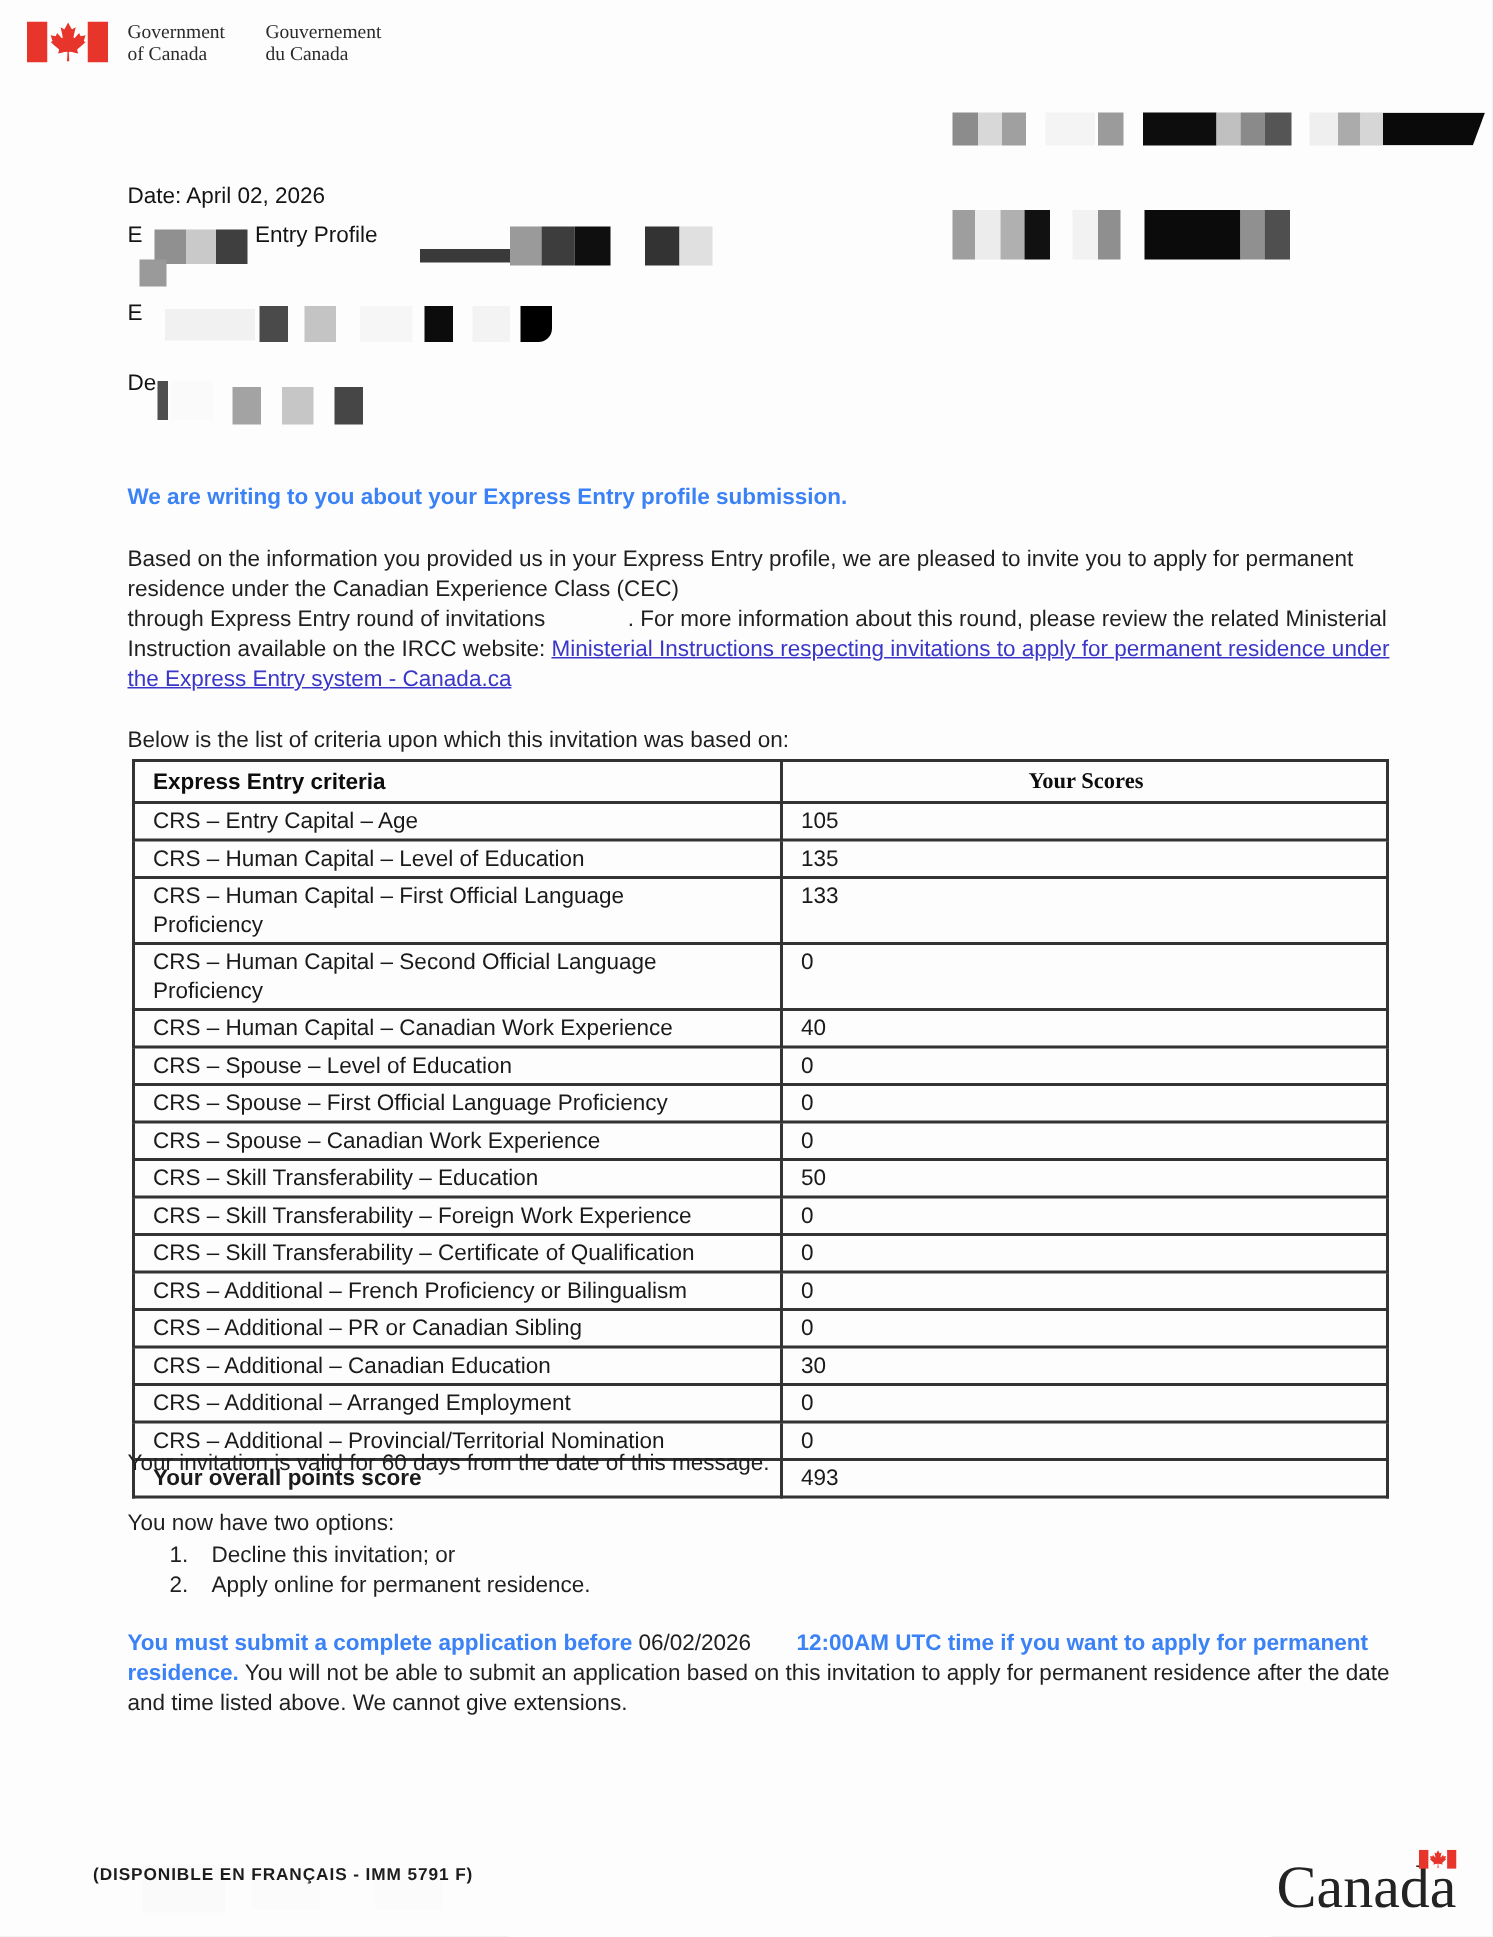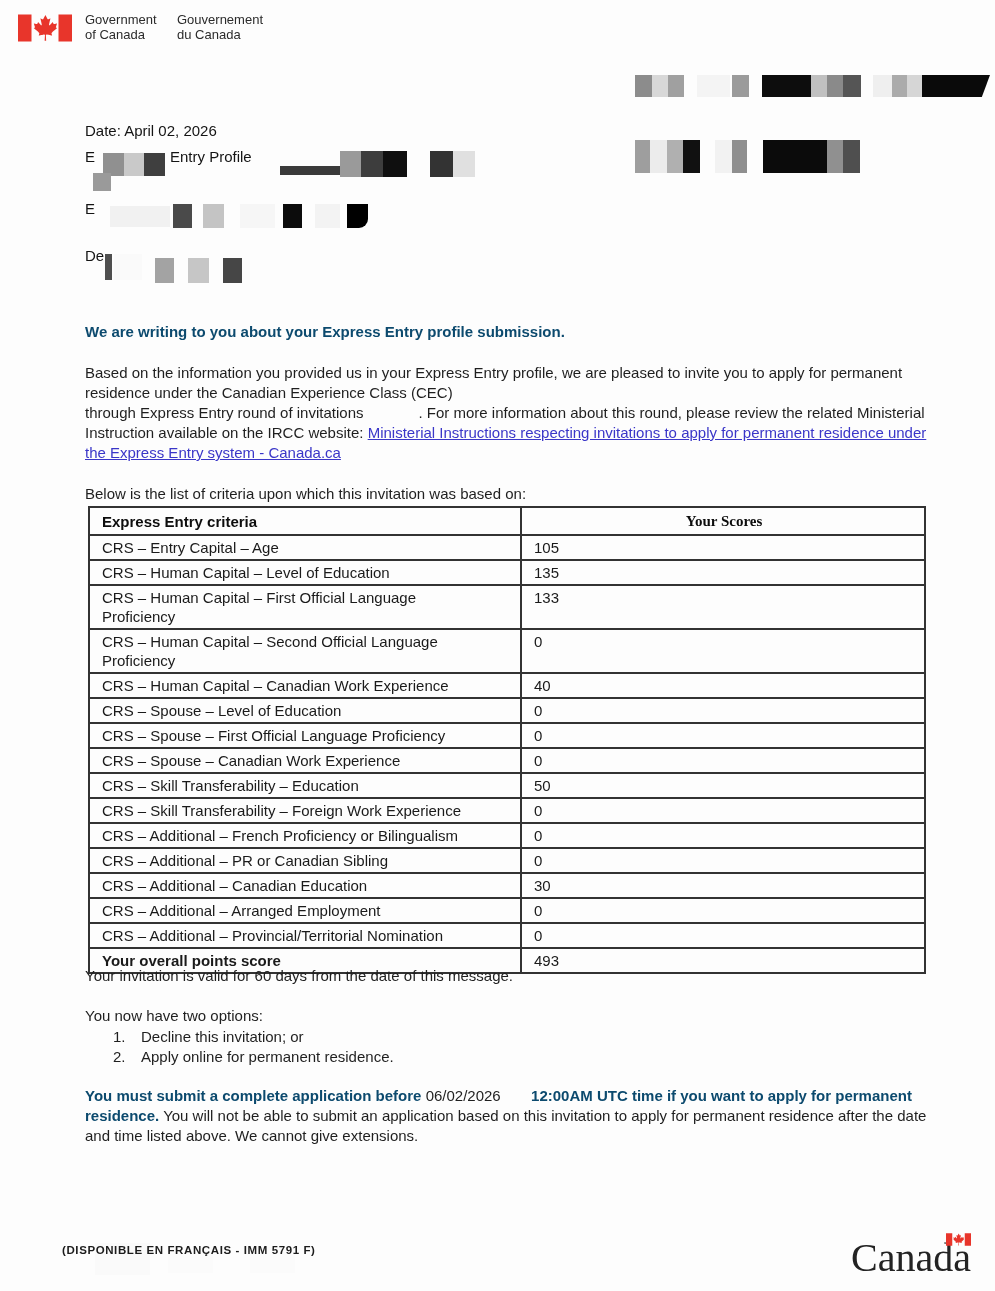--- a/index.html
+++ b/index.html
@@ -6,32 +6,32 @@
   .page {
     position: relative;
     width: 995px; height: 1291px;
     margin: 0 auto;
     background: #fdfdfd;
     font-family: "Liberation Sans", sans-serif;
     color: #1f1f1f;
     overflow: hidden;
   }
   
-  .fip-header { position:absolute; top:10px; left:18px; display:flex; align-items:center; }
+  .fip-header { position:absolute; top:10px; left:18px; display:flex; align-items:flex-end;font-family:Liberation Serif, serif; }
   .fip-flag { width:54px; height:30px; margin-top:3px; }
   .fip-col { font-size:13px; line-height:15px; color:#2b2b2b; margin-left:13px; }
   .fip-col.en { margin-left:13px; width:76px; }
   .fip-col.fr { margin-left:16px; }
   
   .rd { position:absolute; }
   
   .addr { position:absolute; left:85px; font-size:15px; line-height:18px; color:#141414; }
   .addr-line { position:relative; height:100%; }
   p.abs { position:absolute; left:85px; width:856px; margin:0; font-size:15px; line-height:20px; }
-  .b { font-weight:bold; color:#0c4a6e; }
+  .b { font-weight:bold; color:#3b82f6; }
   a.doc-link { color:#3a36c8; text-decoration:underline; cursor:pointer; }
   .sp55 { display:inline-block; width:55px; }
   .sp22 { display:inline-block; width:22px; }
   
   table.scores { position:absolute; top:506px; left:88px; width:838px; border-collapse:collapse; table-layout:fixed; }
   table.scores col.c1 { width:432px; }
   table.scores th, table.scores td {
     border:2px solid #333; font-size:15px; color:#1a1a1a;
     padding:2px 10px 2px 12px; line-height:19px; vertical-align:top;
     font-weight:normal; text-align:left; height:18px;
@@ -205,20 +205,24 @@
         </tr>
     <tr>
           <td class="criteria">CRS – Skill Transferability – Education</td>
           <td class="score">50</td>
         </tr>
     <tr>
           <td class="criteria">CRS – Skill Transferability – Foreign Work Experience</td>
           <td class="score">0</td>
         </tr>
     <tr>
+          <td class="criteria">CRS – Skill Transferability – Certificate of Qualification</td>
+          <td class="score">0</td>
+        </tr>
+    <tr>
           <td class="criteria">CRS – Additional – French Proficiency or Bilingualism</td>
           <td class="score">0</td>
         </tr>
     <tr>
           <td class="criteria">CRS – Additional – PR or Canadian Sibling</td>
           <td class="score">0</td>
         </tr>
     <tr>
           <td class="criteria">CRS – Additional – Canadian Education</td>
           <td class="score">30</td>

